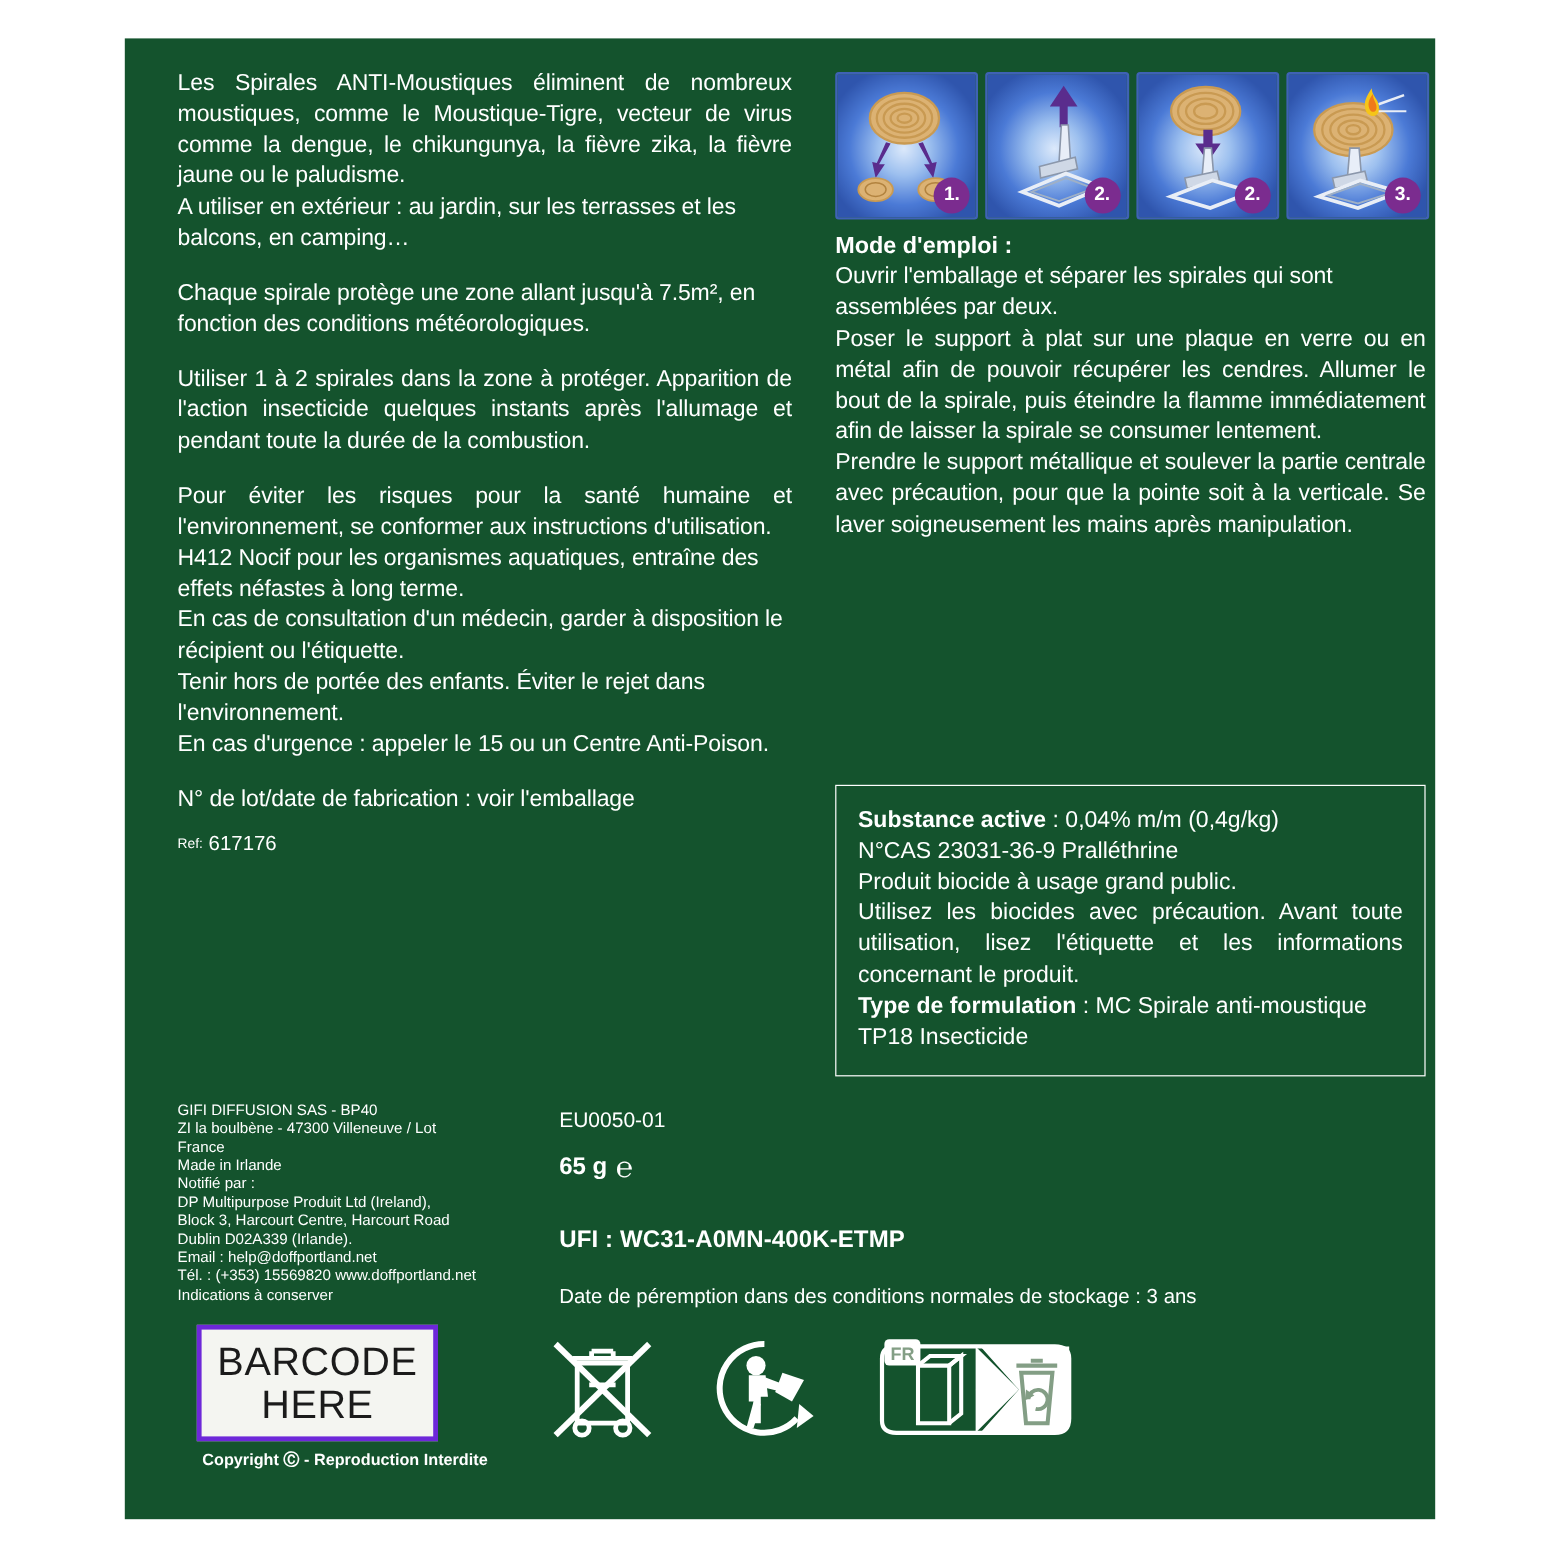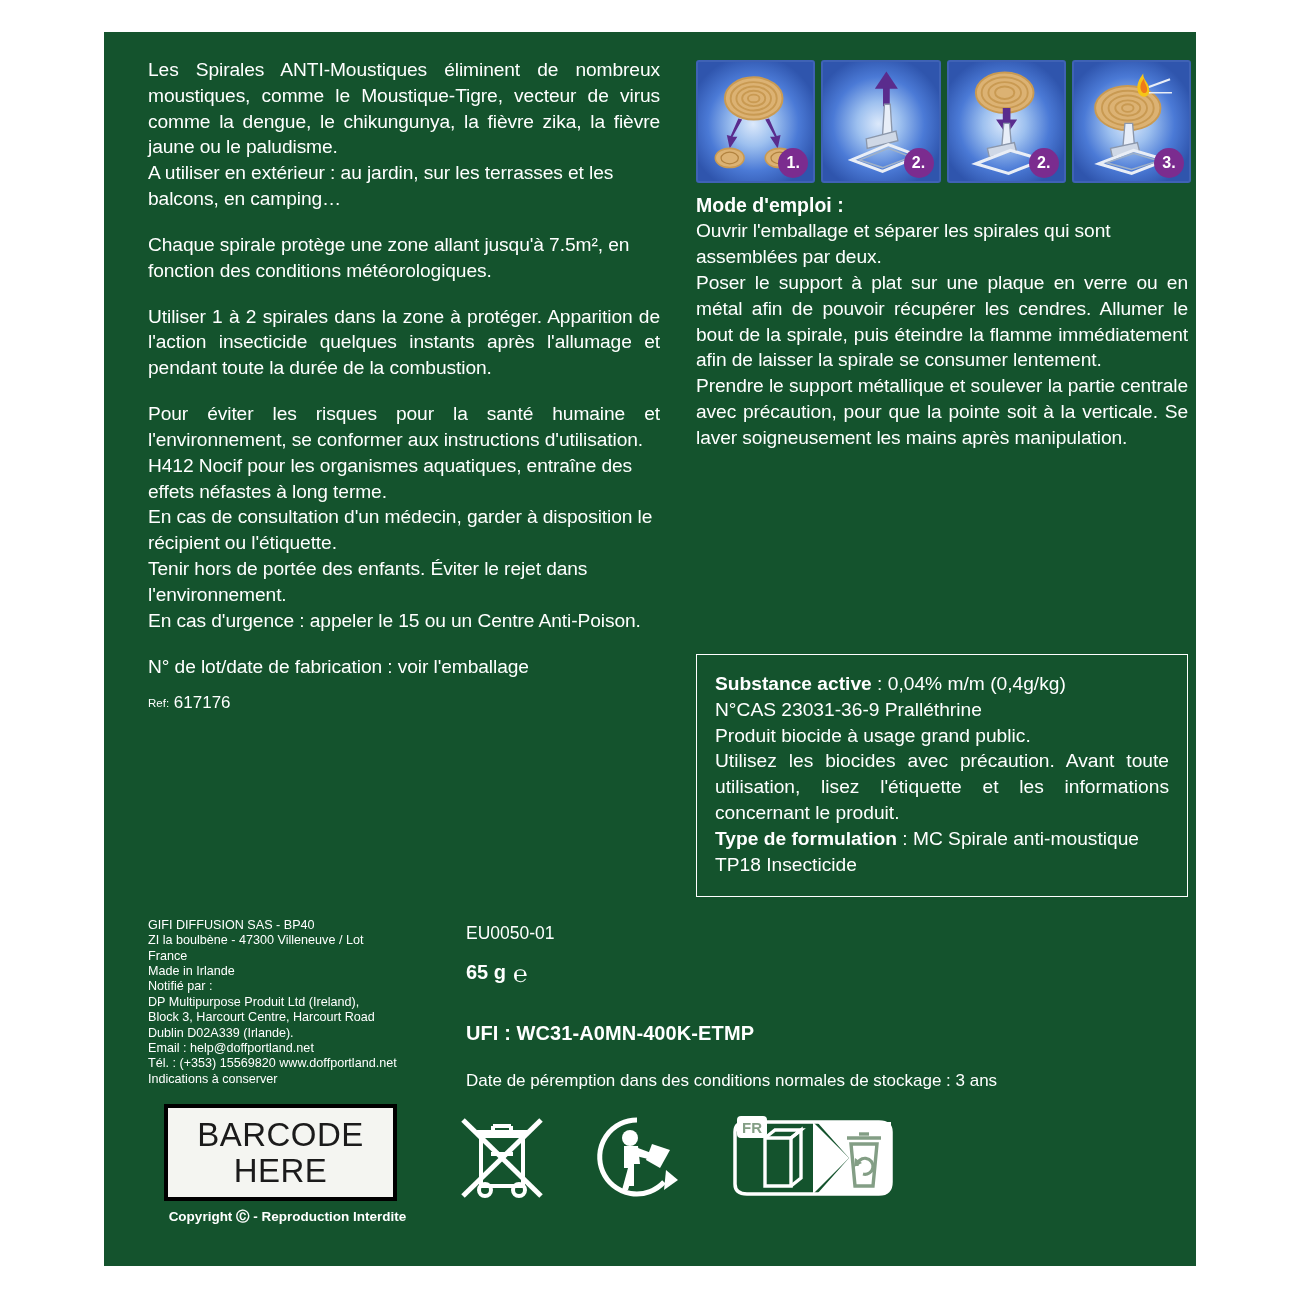--- a/index.html
+++ b/index.html
@@ -142,24 +142,24 @@
 
   
   .barcode-wrap {
     position: absolute;
     left: 60px;
     top: 1072px;
     width: 247px;
   }
   .barcode {
     box-sizing: border-box;
-    width: 233px;
+    width: 201px;
     height: 97px;
     background: #f4f5f1;
-    border: 4px solid #000000;
+    border: 4px solid #6d28d9;
     color: #1b1b1b;
     display: flex;
     flex-direction: column;
     align-items: center;
     justify-content: center;
     font-size: 33px;
     line-height: 1.07;
     letter-spacing: 0.5px;
   }
   .copyright {

